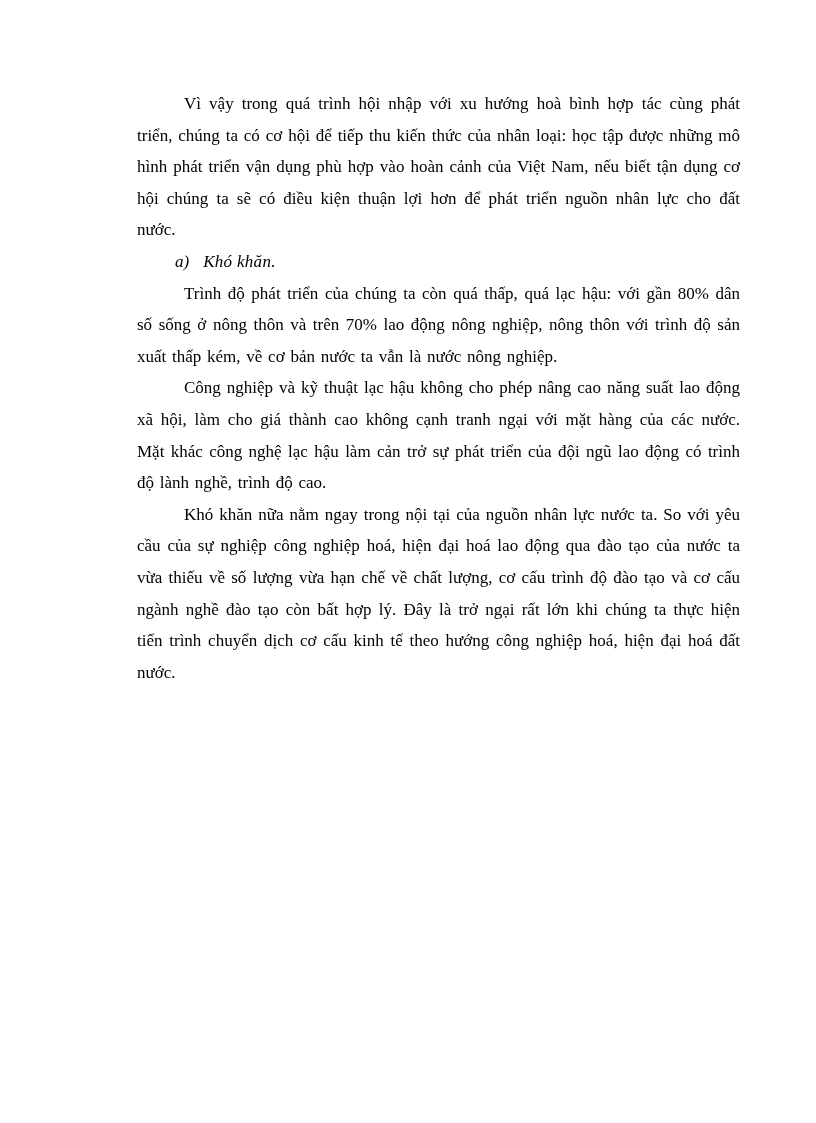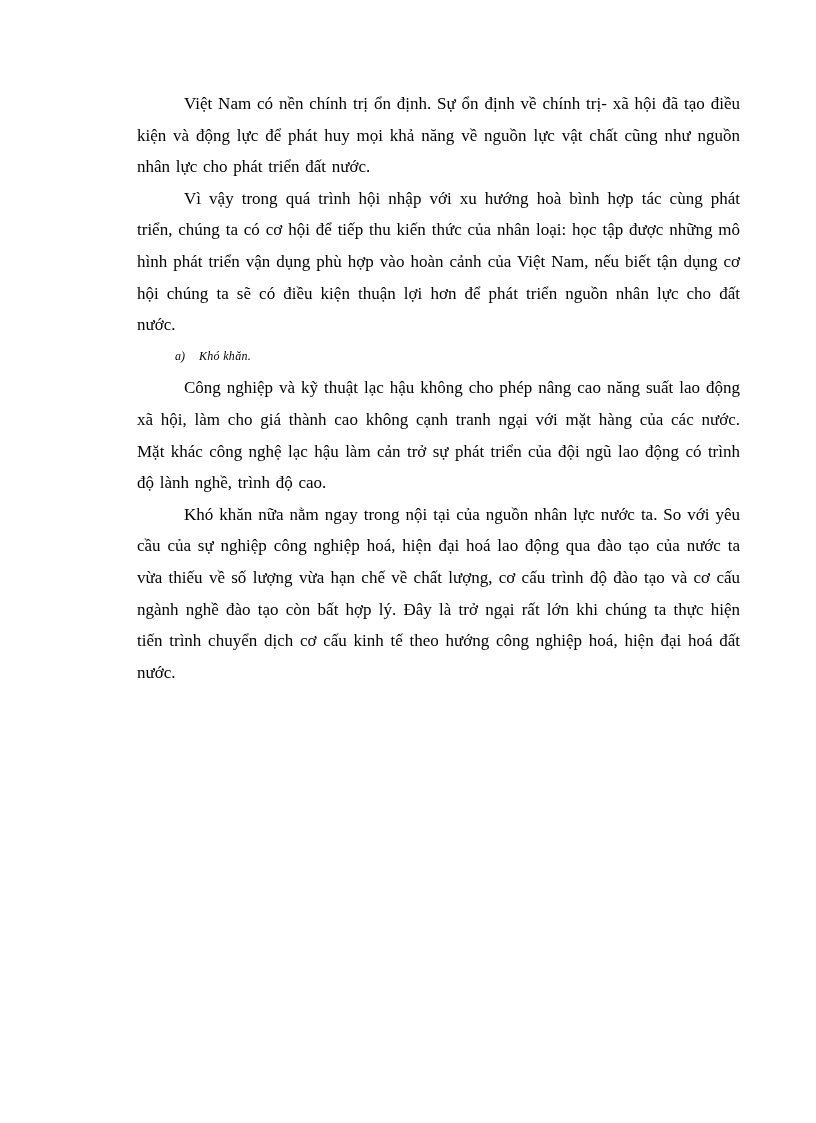--- a/index.html
+++ b/index.html
@@ -25,44 +25,44 @@
   .para {
     margin: 0;
     font-size: 17px;
     line-height: 31.6px;
     text-align: justify;
     text-indent: 47px;
     word-spacing: 1.5px;
   }
   .section-heading {
     margin: 0;
-    font-size: 12px;
+    font-size: 17px;
     line-height: 31.6px;
     font-style: italic;
     text-indent: 38px;
     text-align: left;
   }
   .section-heading .h-label {
     margin-right: 14px;
   }
   .section-heading .h-text {
     letter-spacing: 0.3px;
   }
 </style>
 </head>
 <body>
 
 <div class="page">
   <div class="content">
 
-    <p class="para">Việt Nam có nền chính trị ổn định. Sự ổn định về chính trị- xã hội đã tạo điều kiện và động lực để phát huy mọi khả năng về nguồn lực vật chất cũng như nguồn nhân lực cho phát triển đất nước.</p>
 
     <p class="para">Vì vậy trong quá trình hội nhập với xu hướng hoà bình hợp tác cùng phát triển, chúng ta có cơ hội để tiếp thu kiến thức của nhân loại: học tập được những mô hình phát triển vận dụng phù hợp vào hoàn cảnh của Việt Nam, nếu biết tận dụng cơ hội chúng ta sẽ có điều kiện thuận lợi hơn để phát triển nguồn nhân lực cho đất nước.</p>
 
     <p class="section-heading"><span class="h-label">a)</span><span class="h-text">Khó khăn.</span></p>
 
+    <p class="para">Trình độ phát triển của chúng ta còn quá thấp, quá lạc hậu: với gần 80% dân số sống ở nông thôn và trên 70% lao động nông nghiệp, nông thôn với trình độ sản xuất thấp kém, về cơ bản nước ta vẫn là nước nông nghiệp.</p>
 
     <p class="para">Công nghiệp và kỹ thuật lạc hậu không cho phép nâng cao năng suất lao động xã hội, làm cho giá thành cao không cạnh tranh ngại với mặt hàng của các nước. Mặt khác công nghệ lạc hậu làm cản trở sự phát triển của đội ngũ lao động có trình độ lành nghề, trình độ cao.</p>
 
     <p class="para">Khó khăn nữa nằm ngay trong nội tại của nguồn nhân lực nước ta. So với yêu cầu của sự nghiệp công nghiệp hoá, hiện đại hoá lao động qua đào tạo của nước ta vừa thiếu về số lượng vừa hạn chế về chất lượng, cơ cấu trình độ đào tạo và cơ cấu ngành nghề đào tạo còn bất hợp lý. Đây là trở ngại rất lớn khi chúng ta thực hiện tiến trình chuyển dịch cơ cấu kinh tế theo hướng công nghiệp hoá, hiện đại hoá đất nước.</p>
 
   </div>
 </div>
 
 </body></html>

